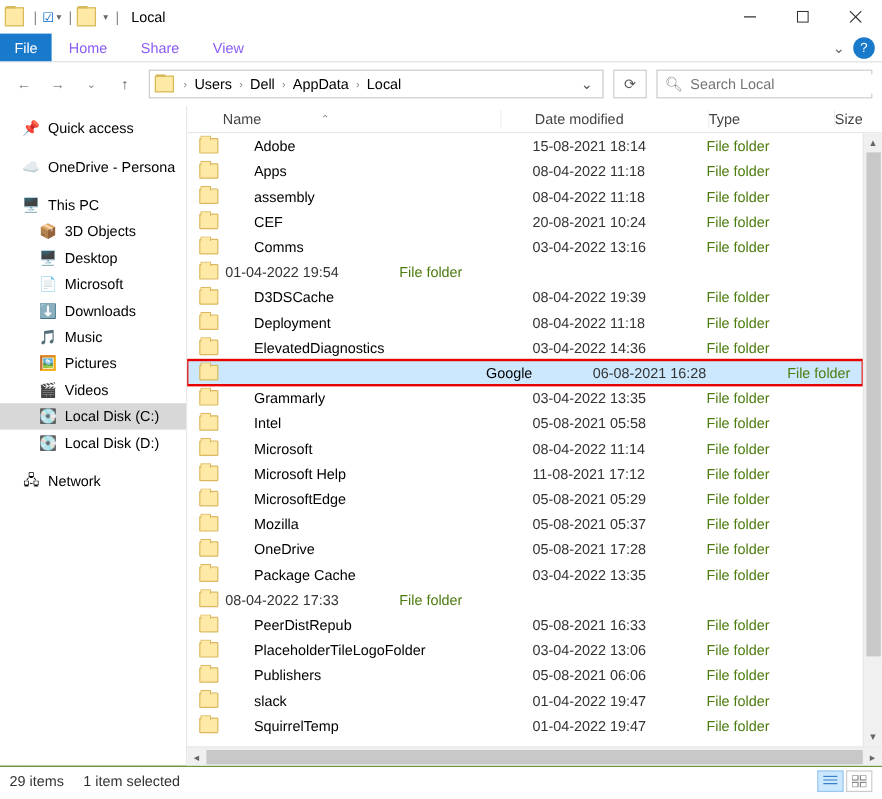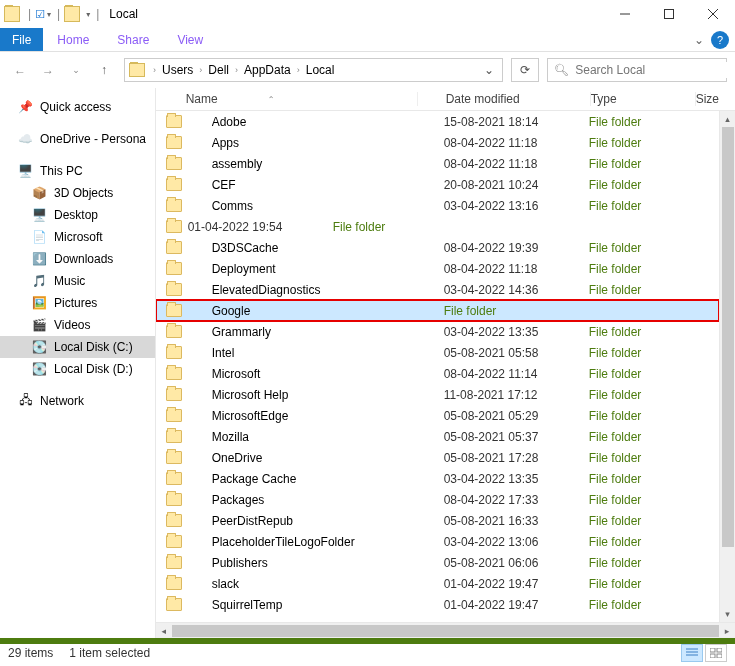--- a/index.html
+++ b/index.html
@@ -63,37 +63,37 @@
   .colhdr .sortarr { font-size: 8px; color:#777; }
   .colhdr .c2 { width: 145px; margin-left: 28px; }
   .colhdr .c3 { width: 105px; }
   .colhdr .c4 { flex: 1; text-align: center; padding-right: 16px; }
   .colhdr > div { border-right: 1px solid #eee; padding-right:4px;}
   .colhdr .c4 { border-right:none;}
   .listwrap { flex: 1; overflow: hidden; position: relative; }
   .list { position: absolute; top: 0; left: 0; right: 16px; }
   .row { display: flex; align-items: center; padding: 1px 0 1px 10px; height: 21px; white-space: nowrap; }
   .row.sel { background: #cce8ff; }
-  .row.hl { outline: 2px solid #e60000; outline-offset: -1px; }
+  .row.hl { outline: 2px solid #e60000; outline-offset: -1px; text-align: right; }
   .row .ficon { width: 16px; height: 13px; background: #ffe9a6; border: 1px solid #dcb960; border-radius: 1px; margin: 0 6px 0 0; position: relative; }
   .row .ficon::before { content: ""; position: absolute; top: -3px; left: 0; width: 7px; height: 3px; background: #ffe9a6; border: 1px solid #dcb960; border-bottom: none; border-radius: 1px 1px 0 0; }
   .row .n { width: 232px; overflow: hidden; text-overflow: ellipsis; margin-left: 24px; }
   .row .d { width: 145px; color: #333; }
   .row .t { width: 120px; color: #4d7c0f; }
   
   .vscroll { position: absolute; right: 0; top: 0; width: 16px; height: 100%; background: #f0f0f0; border-left: 1px solid #e8e8e8; }
   .vscroll .thumb { position: absolute; left: 2px; width: 12px; top: 16px; height: 420px; background: #c8c8c8; border-radius: 0; }
   .vscroll .arr { height: 16px; display:flex; align-items:center; justify-content:center; color:#666; font-size:9px;}
   .vscroll .arr.bot { position:absolute; bottom:0; width:100%;}
   .hscroll { height: 16px; background: #f0f0f0; border-top: 1px solid #e8e8e8; display:flex; }
   .hscroll .arr { width:16px; display:flex; align-items:center; justify-content:center; color:#666; font-size:9px;}
   .hscroll .track { flex:1; position:relative;}
   .hscroll .thumb { position:absolute; top:2px; left:0; width:100%; height:12px; background:#c8c8c8;}
   
-  .status { height: 24px; border-top: 6px solid #4d7c0f; display: flex; align-items: center; padding: 0 8px; font-size: 12px; color: #333; }
+  .status { height: 24px; border-top: 1px solid #4d7c0f; display: flex; align-items: center; padding: 0 8px; font-size: 12px; color: #333; }
   .status .spacer { flex:1;}
   .status .vbtn { width: 22px; height: 18px; border: 1px solid #ccc; margin-left: 2px; display:flex; align-items:center; justify-content:center;}
   .status .vbtn.active { background: #cce8ff; border-color:#99c9ef;}
   .colhdr .hdrlabel { }
 </style>
 </head>
 <body>
 
 <div class="titlebar">
   <span class="ticon"></span>
@@ -280,20 +280,21 @@
           </div>
           <div class="row">
             <span class="ficon"></span>
             <span class="n">ElevatedDiagnostics</span>
             <span class="d">03-04-2022 14:36</span>
             <span class="t">File folder</span>
           </div>
           <div class="row sel hl">
             <span class="ficon"></span>
             <span class="n">Google</span>
+            <span class="d">06-08-2021 16:28</span>
             <span class="t">File folder</span>
           </div>
           <div class="row">
             <span class="ficon"></span>
             <span class="n">Grammarly</span>
             <span class="d">03-04-2022 13:35</span>
             <span class="t">File folder</span>
           </div>
           <div class="row">
             <span class="ficon"></span>
@@ -332,21 +333,20 @@
             <span class="t">File folder</span>
           </div>
           <div class="row">
             <span class="ficon"></span>
             <span class="n">Package Cache</span>
             <span class="d">03-04-2022 13:35</span>
             <span class="t">File folder</span>
           </div>
           <div class="row">
             <span class="ficon"></span>
-            <span class="n">Packages</span>
             <span class="d">08-04-2022 17:33</span>
             <span class="t">File folder</span>
           </div>
           <div class="row">
             <span class="ficon"></span>
             <span class="n">PeerDistRepub</span>
             <span class="d">05-08-2021 16:33</span>
             <span class="t">File folder</span>
           </div>
           <div class="row">

